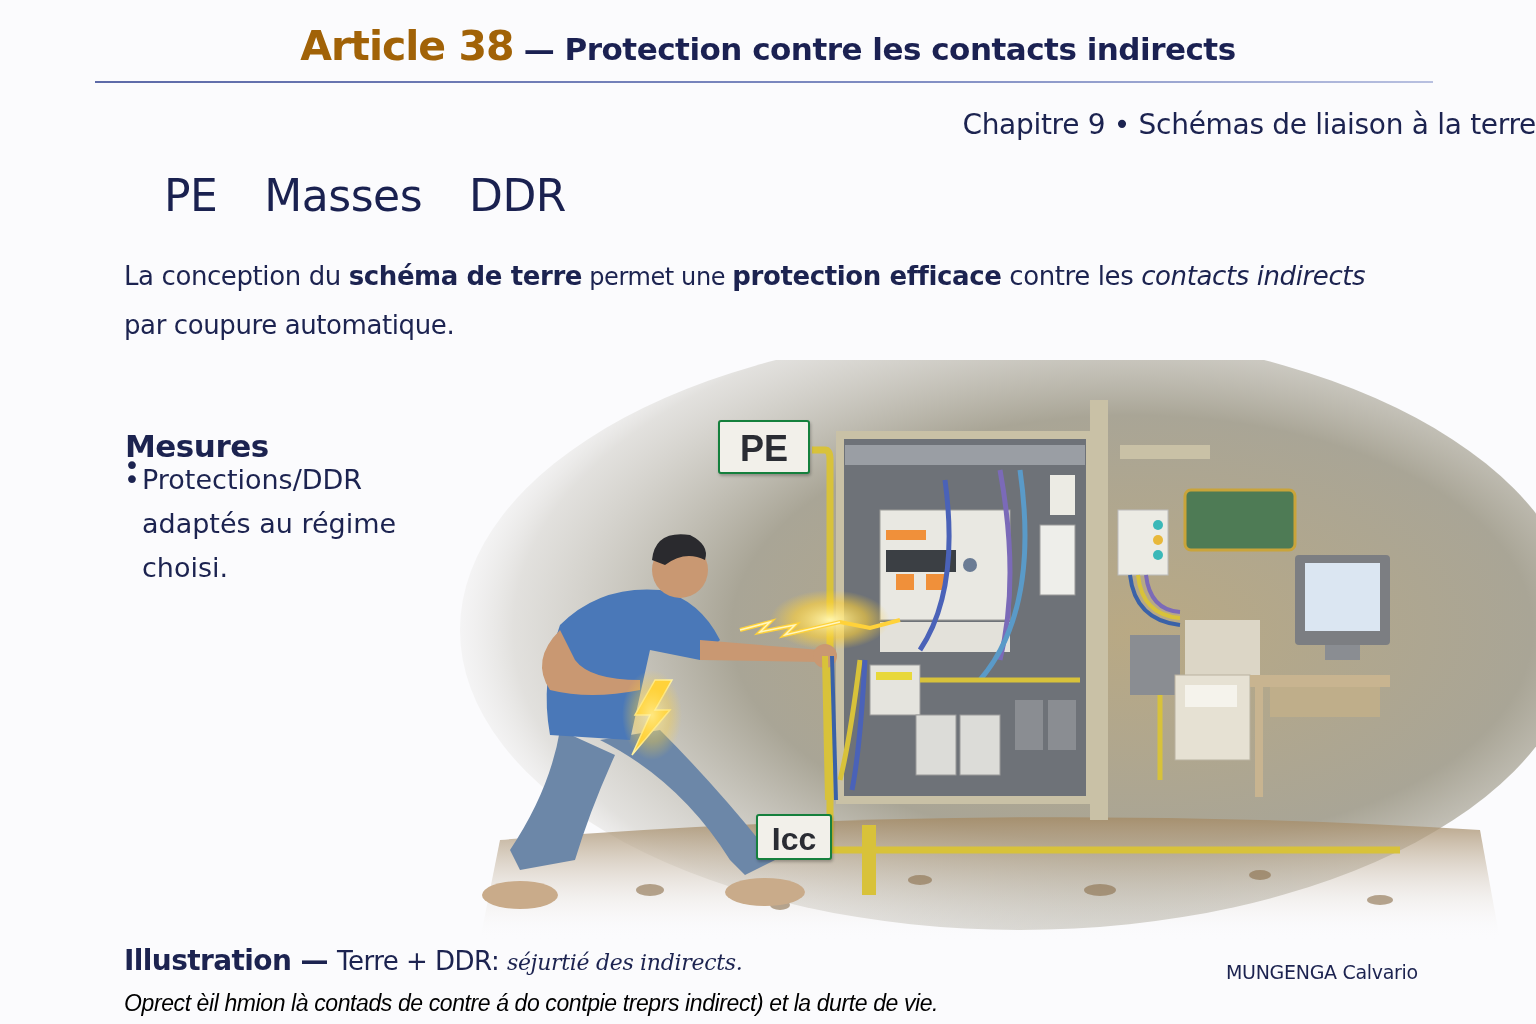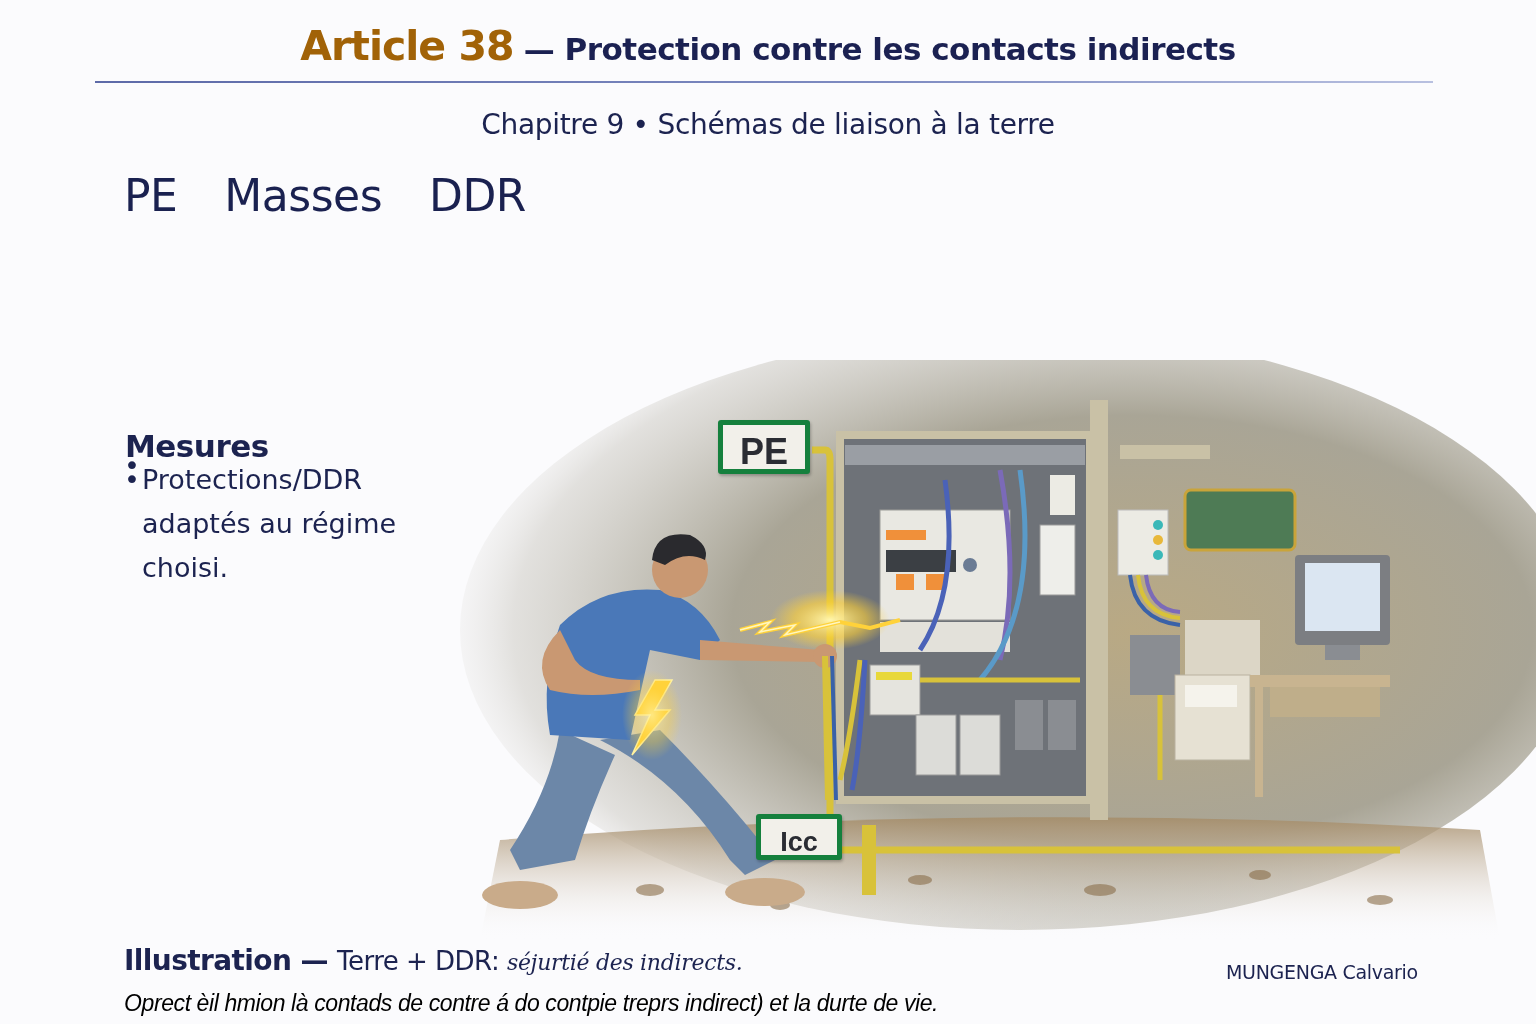--- a/index.html
+++ b/index.html
@@ -16,21 +16,21 @@
       position: absolute; top: 22px; left: 0; width: 1536px;
       text-align: center; white-space: nowrap;
     }
     .title .art { font-size: 41px; font-weight: bold; letter-spacing: -1px; color: #a16207; }
     .title .sub { font-size: 31px; font-weight: bold; letter-spacing: -0.5px; color: #1b2152; }
     .rule {
       position: absolute; top: 81px; left: 95px; width: 1338px; height: 2px;
       background: linear-gradient(90deg, #5d6aa8 0%, #7f8cc2 60%, #b8c0e0 100%);
     }
     .chapter {
-      position: absolute; top: 108px; left: 0; width: 1536px; text-align: center;
+      position: absolute; top: 108px; left: 0; width: 1536px; text-align: right;
       font-size: 28px; color: #1c2350; letter-spacing: -0.3px;
     }
 
     .h-keywords {
       position: absolute; top: 170px; left: 124px;
       font-size: 44px; color: #1a2150; letter-spacing: -0.5px; word-spacing: 10px;
     }
     .intro {
       position: absolute; top: 252px; left: 124px; width: 1330px;
       font-size: 26px; line-height: 48px; color: #1c2350; letter-spacing: -0.4px;
@@ -48,28 +48,28 @@
       position: relative; padding-left: 18px;
       font-size: 27px; line-height: 44px; color: #1c2350; margin-bottom: 14px;
     }
     .bullets li .dot { position: absolute; left: 0; top: 0; }
 
     
     .illus { position: absolute; left: 400px; top: 360px; width: 1136px; height: 580px; }
     .illus svg { width: 100%; height: 100%; }
 
     .tag {
-      position: absolute; background: #f2f0ea; border: 5px solid #15803d;
+      position: absolute; background: #f2f0ea; border: 2px solid #15803d;
       border-radius: 3px; font-family: "Liberation Sans", sans-serif;
       font-weight: bold; color: #2a2c33; box-shadow: 1px 2px 3px rgba(0,0,0,0.25);
       text-align: center;
     }
     .tag-pe { left: 718px; top: 420px; width: 92px; height: 54px; font-size: 36px; line-height: 54px; }
     .tag-masses { left: 1206px; top: 418px; width: 158px; height: 52px; font-size: 36px; line-height: 52px; }
-    .tag-icc { left: 756px; top: 814px; width: 86px; height: 46px; font-size: 27px; line-height: 46px; }
+    .tag-icc { left: 756px; top: 814px; width: 76px; height: 46px; font-size: 32px; line-height: 46px; }
 
     
     .caption {
       position: absolute; top: 944px; left: 124px; white-space: nowrap;
       color: #1c2350;
     }
     .caption .c-bold { font-size: 28px; font-weight: bold; letter-spacing: -0.6px; text-align: center; }
     .caption .c-norm { font-size: 26px; letter-spacing: -0.5px; }
     .caption .c-ital { font-size: 22px; font-style: italic; font-family: "DejaVu Serif", serif; letter-spacing: -0.3px; }
     .author {
@@ -85,22 +85,23 @@
 <body>
 
 <div class="page">
 
   <div class="title">
     <span class="art">Article 38</span><span class="sub"> — </span><span class="sub">Protection contre les contacts indirects</span>
   </div>
   <div class="rule"></div>
   <div class="chapter">Chapitre 9 • Schémas de liaison à la terre</div>
 
-  <div class="h-keywords" style="white-space:pre;">PE  Masses  DDR</div>
-
+  <div class="h-keywords" style="white-space:pre;margin-left:40px;">PE  Masses  DDR</div>
+
+  <p class="intro"><span>La conception du </span><b>schéma de terre</b><span class="lt"> permet une </span><b>protection efficace</b><span> contre les </span><i>contacts indirects</i><br><span> par coupure automatique.</span></p>
 
   <div class="h-mesures">Mesures</div>
   <ul class="bullets">
     <li><span class="dot">•</span></li>
     <li style="width:290px;"><span class="dot">•</span><span>Protections/DDR adaptés au régime choisi.</span></li>
   </ul>
 
   <div class="illus">
     <svg viewBox="0 0 1136 580" xmlns="http://www.w3.org/2000/svg">
       <defs>

